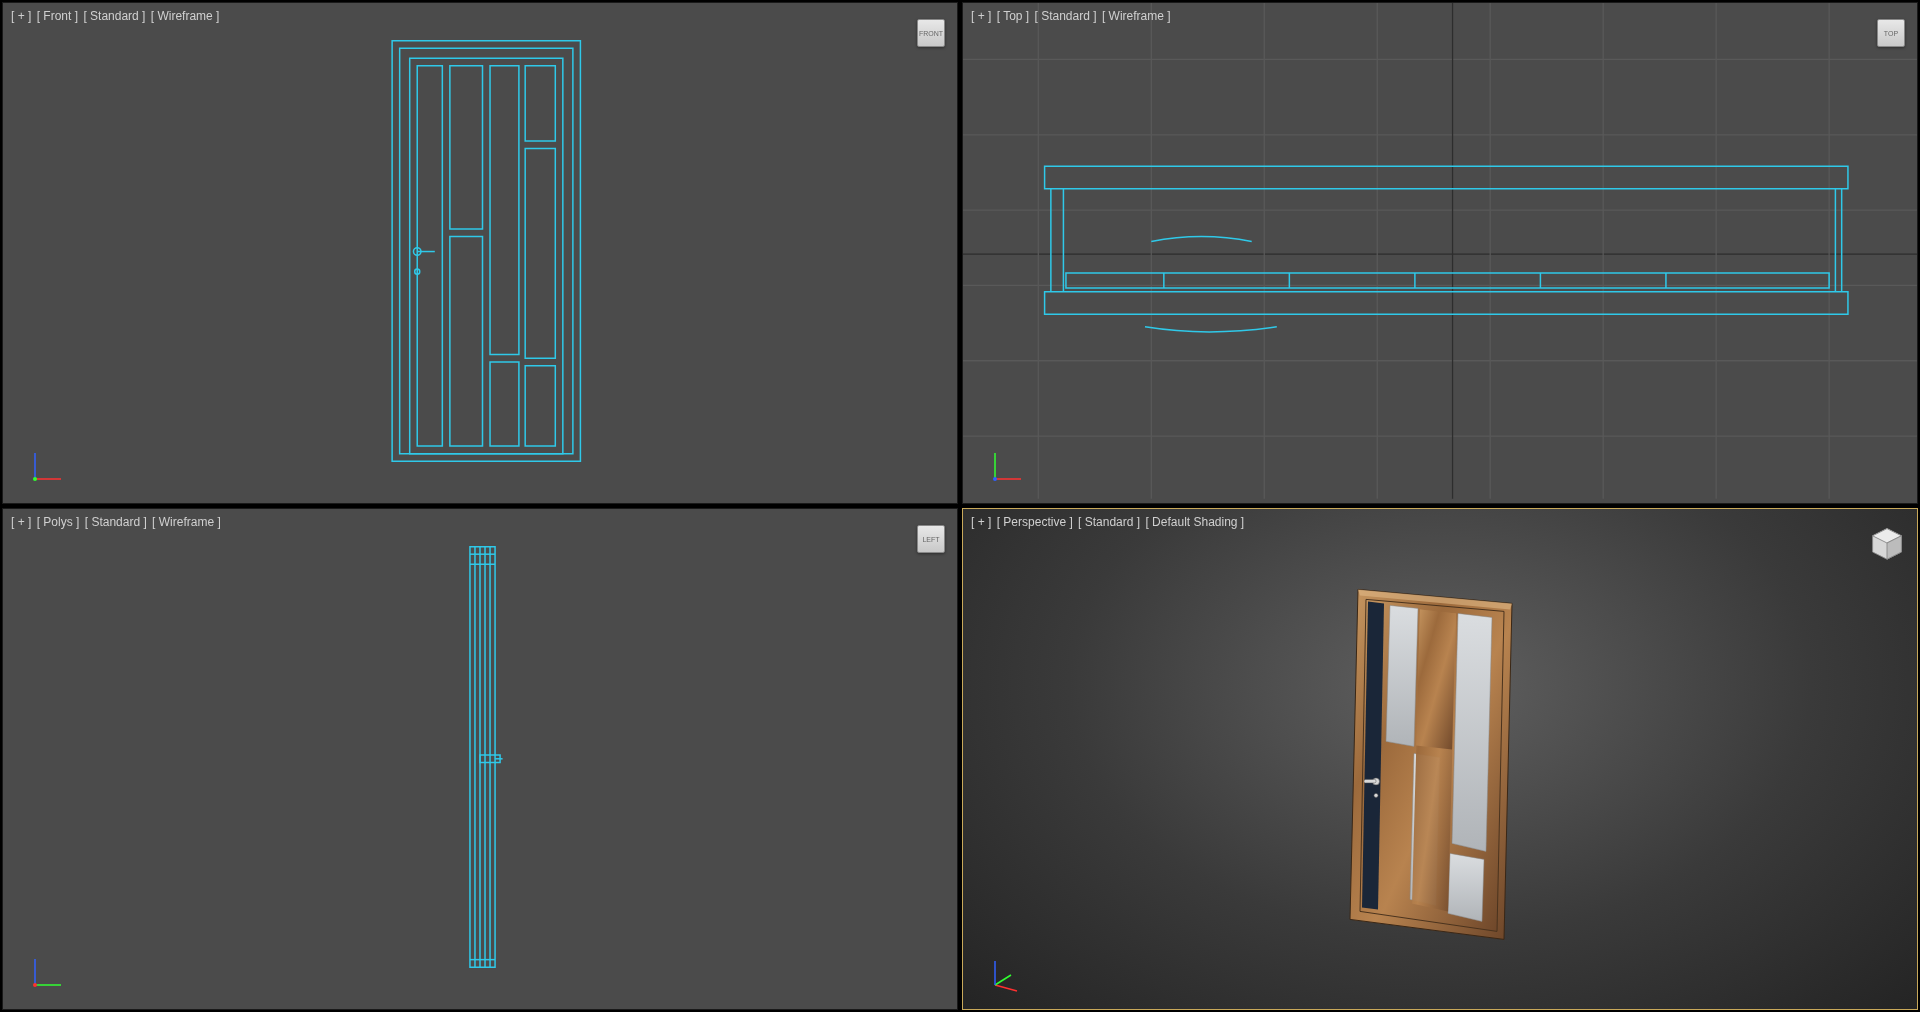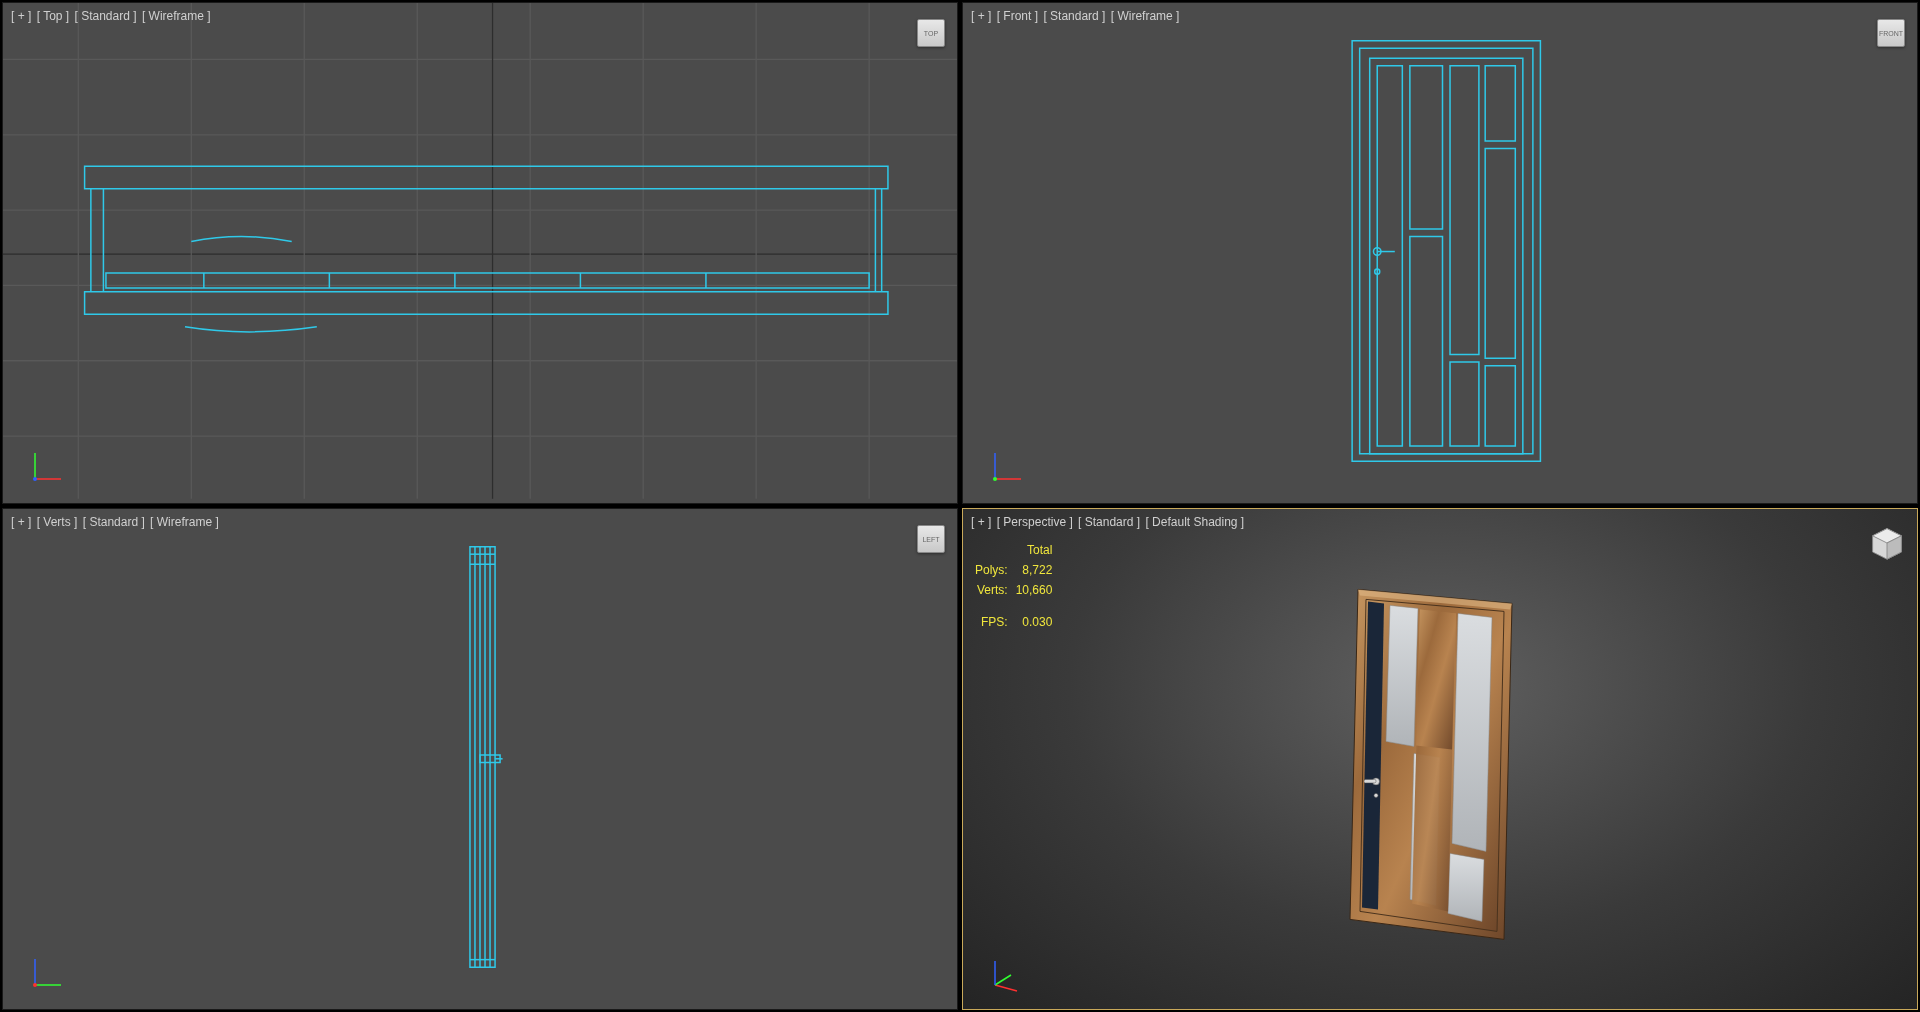--- a/index.html
+++ b/index.html
@@ -73,20 +73,52 @@
     background:radial-gradient(ellipse at 50% 35%, #606060 0%, #3a3a3a 55%, #242424 100%);
     z-index:0;
   }
   .flat-bg { position:absolute; inset:0; background:#4b4b4b; z-index:0; }
   .door-render { position:absolute; left:50%; top:50%; transform:translate(-50%,-48%); z-index:5; }
 </style>
 </head>
 <body>
 
 <div class="grid">
+
+  <div class="viewport">
+    <div class="flat-bg"></div>
+    <div class="vp-label">
+      <span>[ + ]</span>
+      <span>[ Front ]</span>
+      <span>[ Standard ]</span>
+      <span>[ Wireframe ]</span>
+    </div>
+    <div class="viewcube">FRONT</div>
+    <svg class="wire" viewBox="0 0 760 395" preserveAspectRatio="xMidYMid meet">
+      <rect x="310" y="30" width="150" height="335"></rect>
+      <rect x="316" y="36" width="138" height="323"></rect>
+      <rect x="324" y="44" width="122" height="315"></rect>
+      <rect x="330" y="50" width="20" height="303"></rect>
+      <rect x="356" y="50" width="26" height="130"></rect>
+      <rect x="356" y="186" width="26" height="167"></rect>
+      <rect x="388" y="50" width="23" height="230"></rect>
+      <rect x="388" y="286" width="23" height="67"></rect>
+      <rect x="416" y="50" width="24" height="60"></rect>
+      <rect x="416" y="116" width="24" height="167"></rect>
+      <rect x="416" y="289" width="24" height="64"></rect>
+      <circle cx="330" cy="198" r="3"></circle>
+      <circle cx="330" cy="214" r="2"></circle>
+      <line x1="330" y1="198" x2="344" y2="198"></line>
+    </svg>
+    <svg class="axis-gizmo" viewBox="0 0 40 40">
+      <line x1="8" y1="32" x2="34" y2="32" stroke="#ff3030" stroke-width="1.5"></line>
+      <line x1="8" y1="32" x2="8" y2="6" stroke="#3060ff" stroke-width="1.5"></line>
+      <circle cx="8" cy="32" r="2" fill="#30ff30"></circle>
+    </svg>
+  </div>
 
   <div class="viewport">
     <div class="flat-bg"></div>
     <div class="vp-label">
       <span>[ + ]</span>
       <span>[ Top ]</span>
       <span>[ Standard ]</span>
       <span>[ Wireframe ]</span>
     </div>
     <div class="viewcube">TOP</div>
@@ -128,53 +160,21 @@
       <line x1="8" y1="32" x2="34" y2="32" stroke="#ff3030" stroke-width="1.5"></line>
       <line x1="8" y1="32" x2="8" y2="6" stroke="#30ff30" stroke-width="1.5"></line>
       <circle cx="8" cy="32" r="2" fill="#3060ff"></circle>
     </svg>
   </div>
 
   <div class="viewport">
     <div class="flat-bg"></div>
     <div class="vp-label">
       <span>[ + ]</span>
-      <span>[ Front ]</span>
-      <span>[ Standard ]</span>
-      <span>[ Wireframe ]</span>
-    </div>
-    <div class="viewcube">FRONT</div>
-    <svg class="wire" viewBox="0 0 760 395" preserveAspectRatio="xMidYMid meet">
-      <rect x="310" y="30" width="150" height="335"></rect>
-      <rect x="316" y="36" width="138" height="323"></rect>
-      <rect x="324" y="44" width="122" height="315"></rect>
-      <rect x="330" y="50" width="20" height="303"></rect>
-      <rect x="356" y="50" width="26" height="130"></rect>
-      <rect x="356" y="186" width="26" height="167"></rect>
-      <rect x="388" y="50" width="23" height="230"></rect>
-      <rect x="388" y="286" width="23" height="67"></rect>
-      <rect x="416" y="50" width="24" height="60"></rect>
-      <rect x="416" y="116" width="24" height="167"></rect>
-      <rect x="416" y="289" width="24" height="64"></rect>
-      <circle cx="330" cy="198" r="3"></circle>
-      <circle cx="330" cy="214" r="2"></circle>
-      <line x1="330" y1="198" x2="344" y2="198"></line>
-    </svg>
-    <svg class="axis-gizmo" viewBox="0 0 40 40">
-      <line x1="8" y1="32" x2="34" y2="32" stroke="#ff3030" stroke-width="1.5"></line>
-      <line x1="8" y1="32" x2="8" y2="6" stroke="#3060ff" stroke-width="1.5"></line>
-      <circle cx="8" cy="32" r="2" fill="#30ff30"></circle>
-    </svg>
-  </div>
-
-  <div class="viewport">
-    <div class="flat-bg"></div>
-    <div class="vp-label">
-      <span>[ + ]</span>
-      <span>[ Verts ]</span>
+      <span>[ Polys ]</span>
       <span>[ Standard ]</span>
       <span>[ Wireframe ]</span>
     </div>
     <div class="viewcube">LEFT</div>
     <svg class="wire" viewBox="0 0 760 395" preserveAspectRatio="xMidYMid meet">
       <rect x="372" y="30" width="20" height="335"></rect>
       <line x1="376" y1="30" x2="376" y2="365"></line>
       <line x1="380" y1="30" x2="380" y2="365"></line>
       <line x1="384" y1="30" x2="384" y2="365"></line>
       <line x1="388" y1="30" x2="388" y2="365"></line>
@@ -198,45 +198,20 @@
       <span>[ Perspective ]</span>
       <span>[ Standard ]</span>
       <span>[ Default Shading ]</span>
     </div>
     <div class="viewcube iso">
       <svg viewBox="0 0 40 40">
         <polygon points="20,4 36,12 36,30 20,38 4,30 4,12" fill="#d8d8d8" stroke="#888"></polygon>
         <polygon points="20,4 36,12 20,20 4,12" fill="#ececec" stroke="#888"></polygon>
         <polygon points="20,20 36,12 36,30 20,38" fill="#bcbcbc" stroke="#888"></polygon>
       </svg>
-    </div>
-    <div class="stats">
-      <table>
-        <tbody>
-            <tr>
-              <td></td>
-              <td>Total</td>
-            </tr>
-        <tr>
-              <td>Polys:</td>
-            <td>8,722</td>
-            </tr>
-        <tr>
-              <td>Verts:</td>
-            <td>10,660</td>
-            </tr>
-        <tr>
-              <td colspan="2" style="height:10px"></td>
-            </tr>
-        <tr>
-              <td>FPS:</td>
-            <td>0.030</td>
-            </tr>
-      </tbody>
-        </table>
     </div>
 
     <svg class="door-render" width="200" height="370" viewBox="0 0 200 370">
       <defs>
         <linearGradient id="wood" x1="0" y1="0" x2="1" y2="1">
           <stop offset="0" stop-color="#c89862"></stop>
           <stop offset=".3" stop-color="#9c6a3c"></stop>
           <stop offset=".55" stop-color="#b8834f"></stop>
           <stop offset="1" stop-color="#6b4428"></stop>
         </linearGradient>

